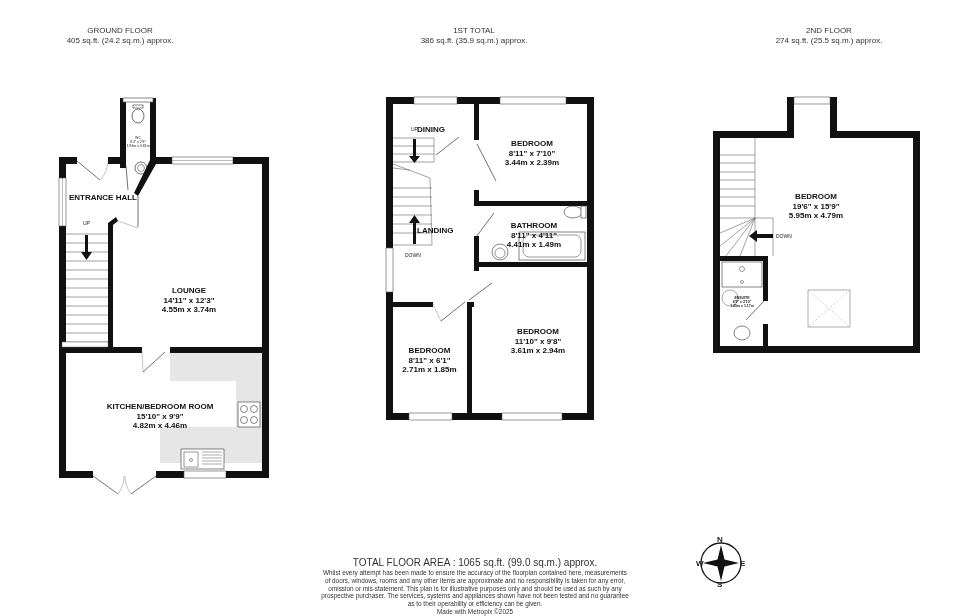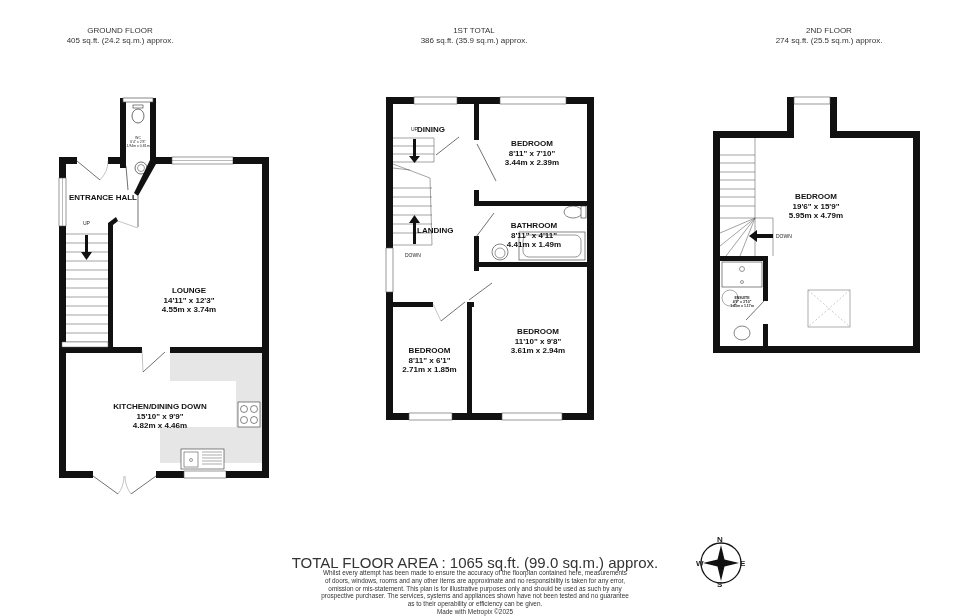--- a/index.html
+++ b/index.html
@@ -5,21 +5,21 @@
   html, body { margin:0; padding:0; background:#ffffff; }
   body { width:980px; height:616px; position:relative; overflow:hidden; font-family:"Liberation Sans", sans-serif; color:#222; }
   .abs { position:absolute; }
   .floor-header { text-align:center; font-size:8px; line-height:10px; color:#333; width:200px; }
   .room-label { text-align:center; font-weight:bold; font-size:8px; line-height:9.5px; color:#111; white-space:nowrap; }
   .room-label .nm { display:block; }
   .room-label .dim { display:block; }
   .small-label { font-size:5px; font-weight:normal; color:#222; white-space:nowrap; }
   .tiny { font-size:3.5px; line-height:4px; text-align:center; white-space:nowrap; }
   .footer { width:420px; text-align:center; color:#333; }
-  .total { font-size:15px; line-height:12px; }
+  .total { font-size:10px; line-height:12px; }
   .disc { font-size:6.4px; line-height:7.8px; }
   svg { position:absolute; left:0; top:0; }
 </style>
 </head>
 <body>
 
 <div class="abs floor-header" style="left:20px;top:26px;">
   <div>GROUND FLOOR</div>
   <div>405 sq.ft. (24.2 sq.m.) approx.</div>
 </div>
@@ -246,21 +246,21 @@
 <div class="abs room-label" style="left:69px;top:193px;">
   <span class="nm">ENTRANCE HALL</span>
 </div>
 <div class="abs small-label" style="left:83px;top:220px;">UP</div>
 <div class="abs room-label" style="left:129px;top:242px;width:120px;margin-top:44px;">
   <span class="nm">LOUNGE</span>
   <span class="dim">14'11"  x 12'3"</span>
   <span class="dim">4.55m  x 3.74m</span>
 </div>
 <div class="abs room-label" style="left:100px;top:402px;width:120px;">
-  <span class="nm">KITCHEN/DINING DOWN</span>
+  <span class="nm">KITCHEN/BEDROOM ROOM</span>
   <span class="dim">15'10"  x 9'9"</span>
   <span class="dim">4.82m  x 4.46m</span>
 </div>
 <div class="abs tiny" style="left:126px;top:136px;width:24px;">
   <div>WC</div>
   <div>6'4"  x 2'8"</div>
   <div>1.94m  x 0.81m</div>
 </div>
 
 <div class="abs small-label" style="left:411px;top:126px;">UP</div>

